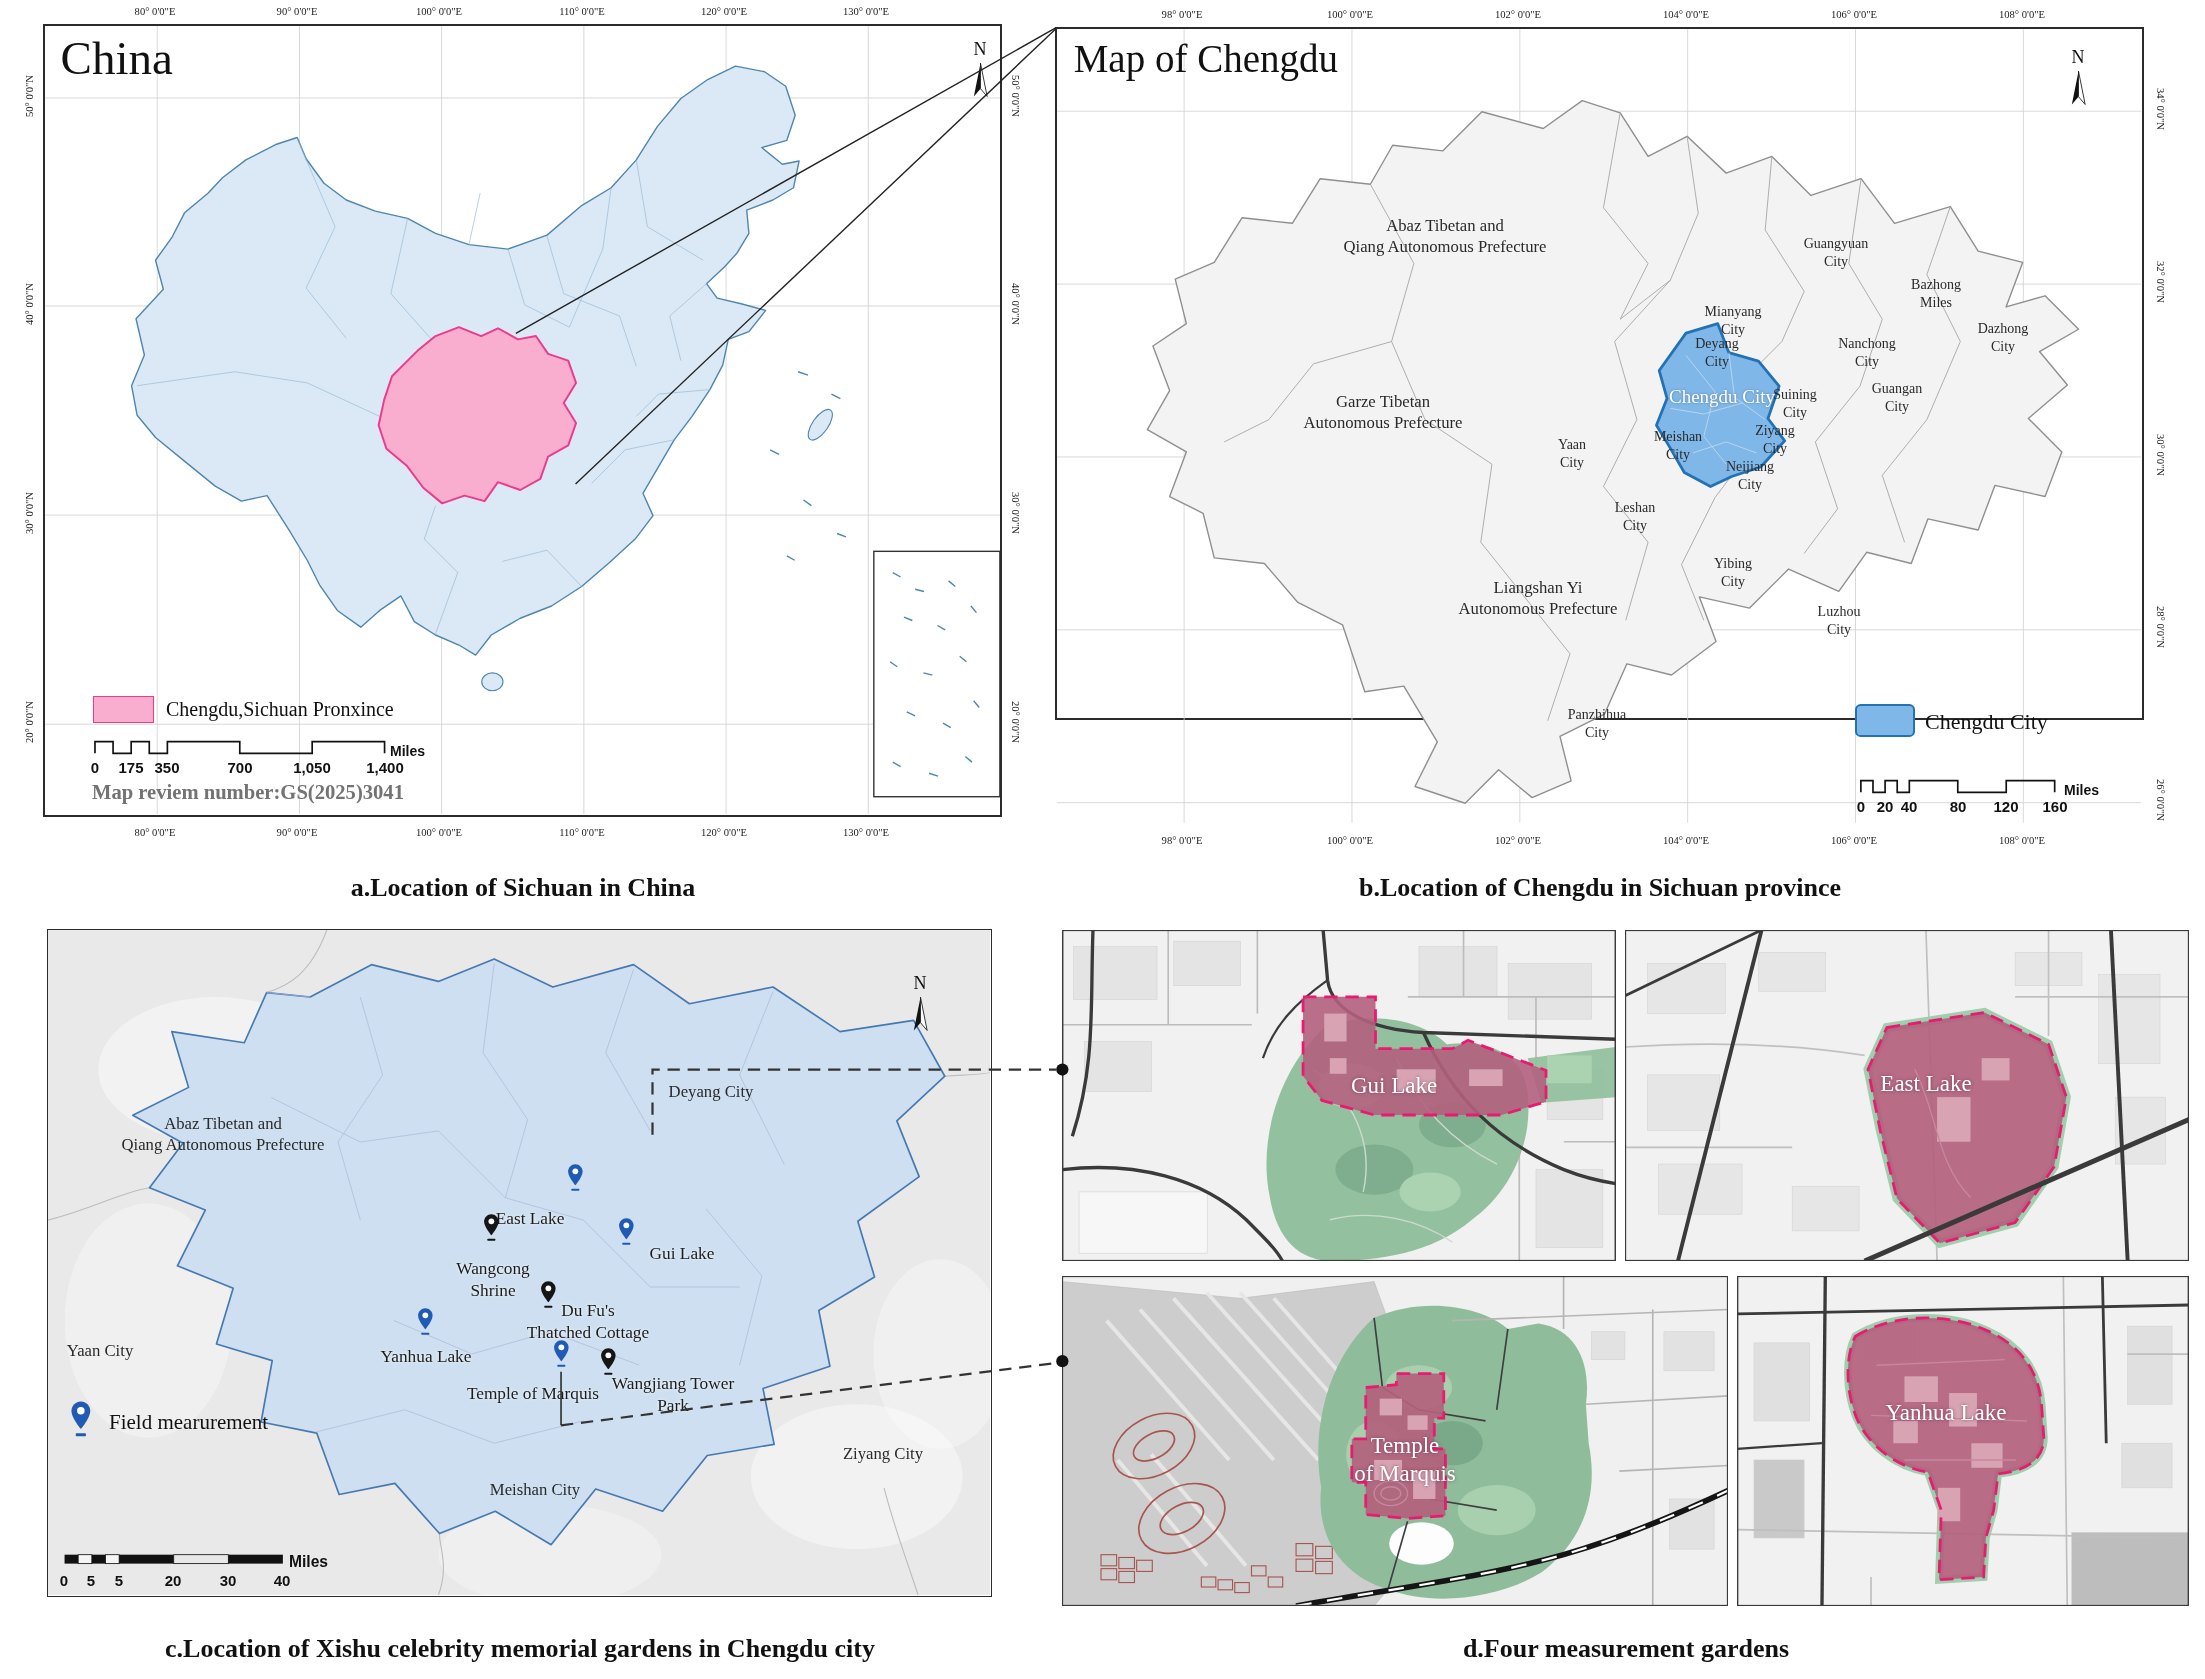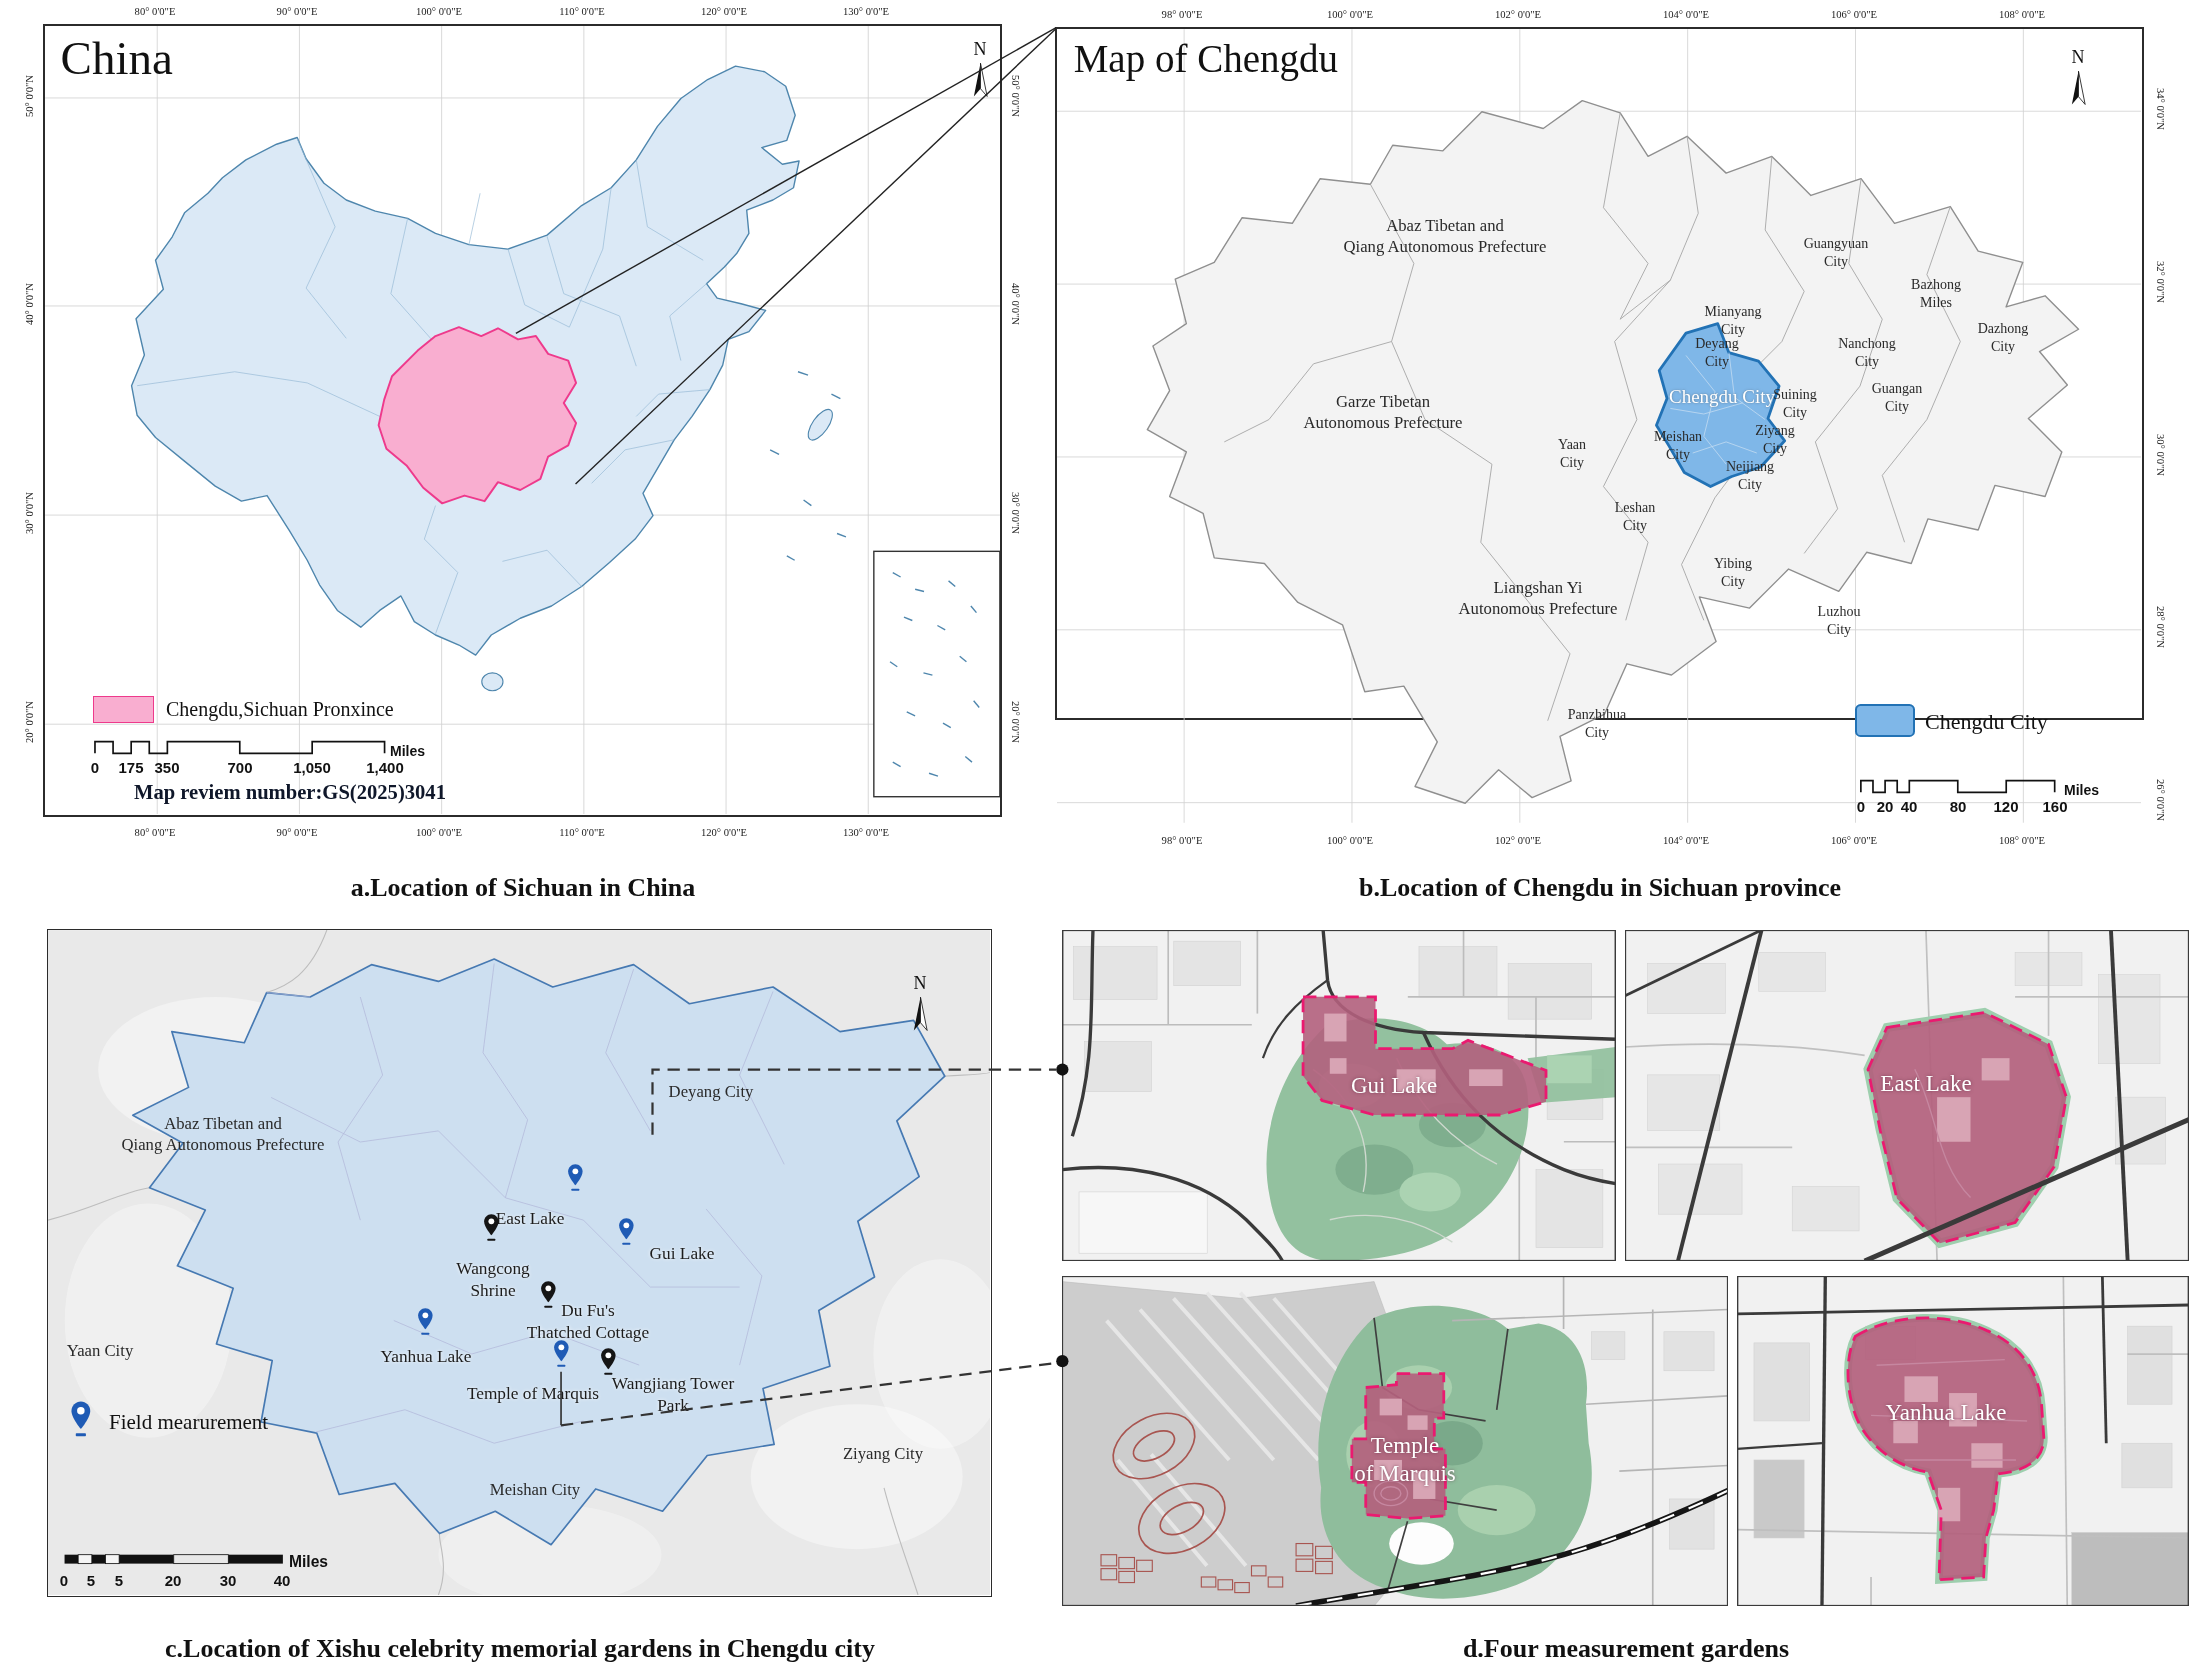--- a/index.html
+++ b/index.html
@@ -20,21 +20,21 @@
   .scale-num{position:absolute;font-family:"Liberation Sans",sans-serif;font-size:15px;font-weight:700;color:#111;transform:translateX(-50%);white-space:nowrap;}
   .scale-unit{position:absolute;font-family:"Liberation Sans",sans-serif;font-size:14px;font-weight:700;color:#111;white-space:nowrap;}
   .north{position:absolute;text-align:center;z-index:6;}
   .north .north-n{font-size:18px;font-weight:400;color:#111;margin-bottom:1.1px;}
   .pinwrap{position:absolute;z-index:5;}
   .pin-blue{color:#1f5bb5;}
   .pin-black{color:#151515;}
   .pinwrap svg path,.pinwrap svg rect{fill:currentColor;}
   .marker-label{position:absolute;font-size:17.3px;color:#1c1c1c;text-align:center;transform:translate(-50%,-50%);white-space:pre-line;line-height:1.25;text-shadow:0 0 3.9px rgba(255,255,255,.95);z-index:5;}
   .overlay{position:absolute;left:0;top:0;z-index:7;pointer-events:none;}
-  .note{position:absolute;font-size:20.6px;font-weight:700;color:#0f172a;white-space:nowrap;margin-left:42px;}
+  .note{position:absolute;font-size:20.6px;font-weight:700;color:#737373;white-space:nowrap;}
 </style>
 </head>
 <body>
 
 <div class="panel" style="left:43px;top:24px;width:959px;height:793px;">
   <svg width="955" height="788" viewBox="0 0 1712 1413">
     <g stroke="#d2d2d2" stroke-width="1.5">
       <line x1="0" y1="129" x2="1712" y2="129"></line>
         <line x1="0" y1="502" x2="1712" y2="502"></line>
       <line x1="0" y1="877" x2="1712" y2="877"></line>

